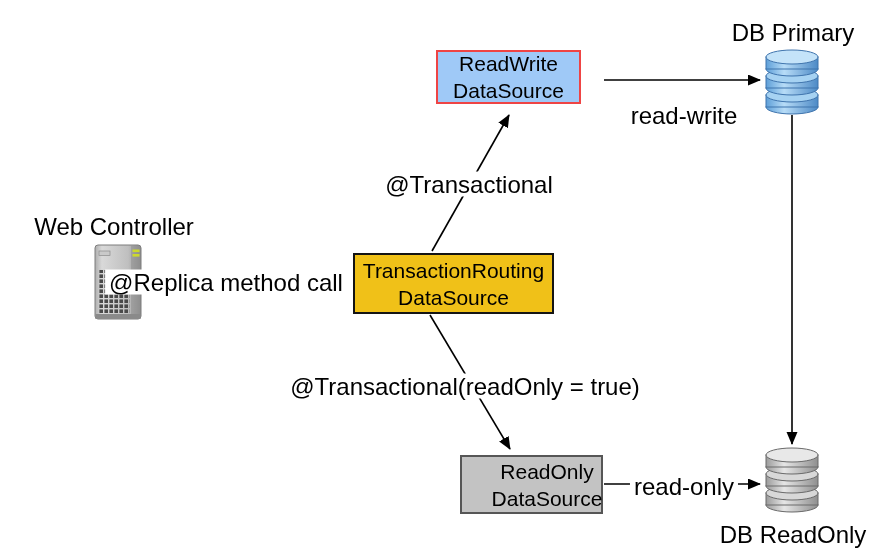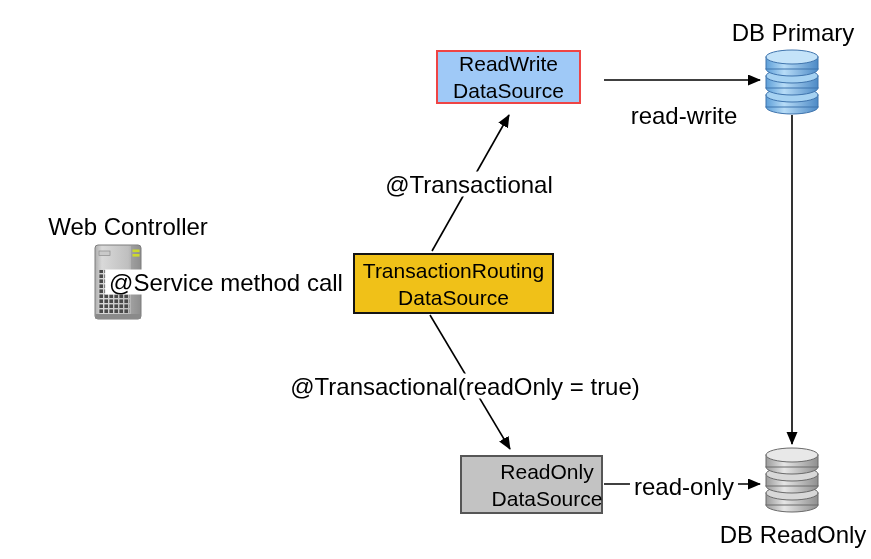--- a/index.html
+++ b/index.html
@@ -33,21 +33,21 @@
   .node-readonly {
     left:460px; top:455px; width:143px; height:59px;
     background:#c3c3c3; border:2px solid #565656;padding-left:31px;
   }
 
   .icon { position:absolute; }
   .icon-server   { left:94px;  top:244px; }
   .icon-db-primary { left:763px; top:49px; }
   .icon-db-replica { left:763px; top:447px; }
 
-  .lbl-web-controller { left:128px; top:226px; }
+  .lbl-web-controller { left:114px; top:226px; }
   .lbl-db-primary     { left:793px; top:32px; }
   .lbl-db-replica     { left:793px; top:534px; }
 
   .lbl-service        { left:226px; top:282px; }
   .lbl-transactional  { left:469px; top:184px; }
   .lbl-transactional-ro { left:465px; top:386px; }
   .lbl-read-write     { left:684px; top:79px;margin-top:36px; }
   .lbl-read-only      { left:684px; top:486px; }
   .lbl-replication    { left:793px; top:281px; }
 </style>
@@ -90,21 +90,21 @@
       <rect x="37" y="2" width="9" height="72" fill="#909090" opacity="0.55"></rect>
       <rect x="38.5" y="5.5" width="7" height="2.6" fill="#ccd92c"></rect>
       <rect x="38.5" y="10" width="7" height="2.6" fill="#ccd92c"></rect>
       <rect x="5" y="7" width="11" height="4.5" fill="#c9c9c9" stroke="#8a8a8a" stroke-width="0.7"></rect>
       <rect x="4.5" y="26" width="31" height="44" fill="url(#vents)"></rect>
       <rect x="1.5" y="70" width="45" height="5" fill="#8a8a8a"></rect>
     </svg>
   </div>
 
   <div class="label edge-label lbl-service">
-    <span>@Service</span>
+    <span>@Replica</span>
     <span>method call</span>
   </div>
 
   <div class="node node-routing">
     <span>TransactionRouting</span>
     <span>DataSource</span>
   </div>
 
   <div class="label edge-label lbl-transactional-ro">@Transactional(readOnly = true)</div>
   <div class="label edge-label lbl-transactional">@Transactional</div>

